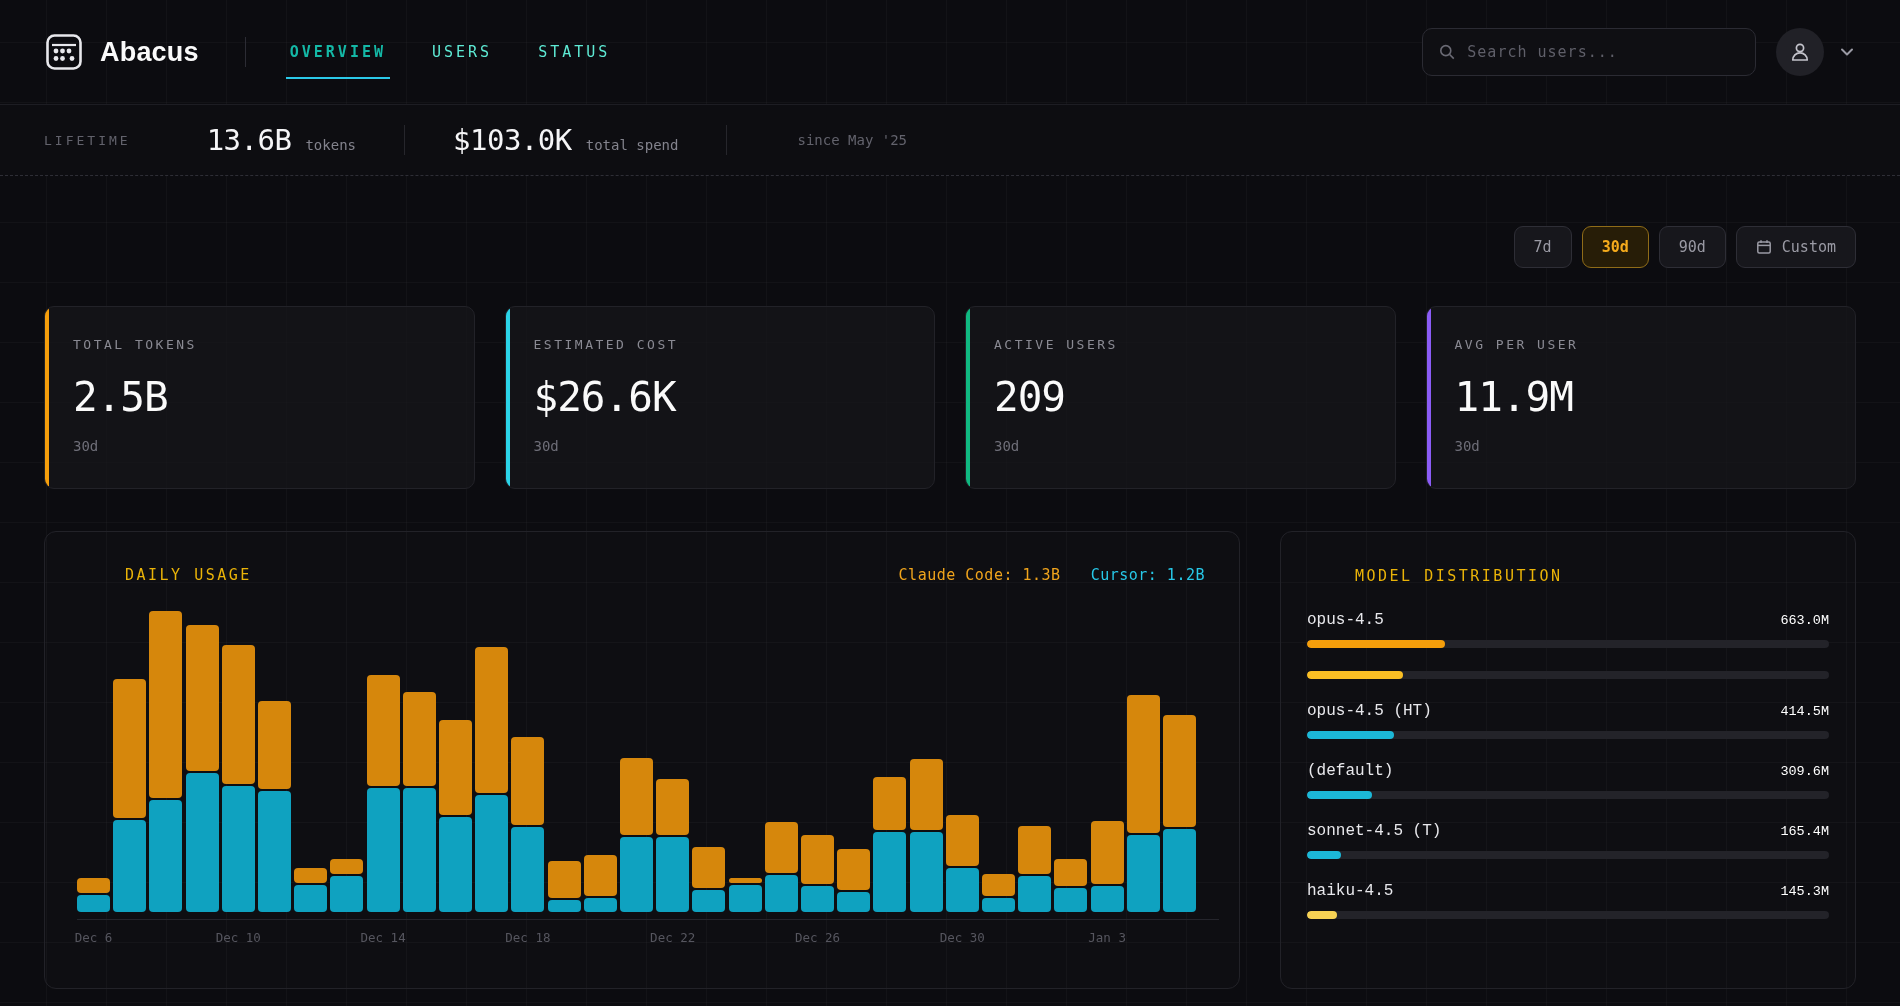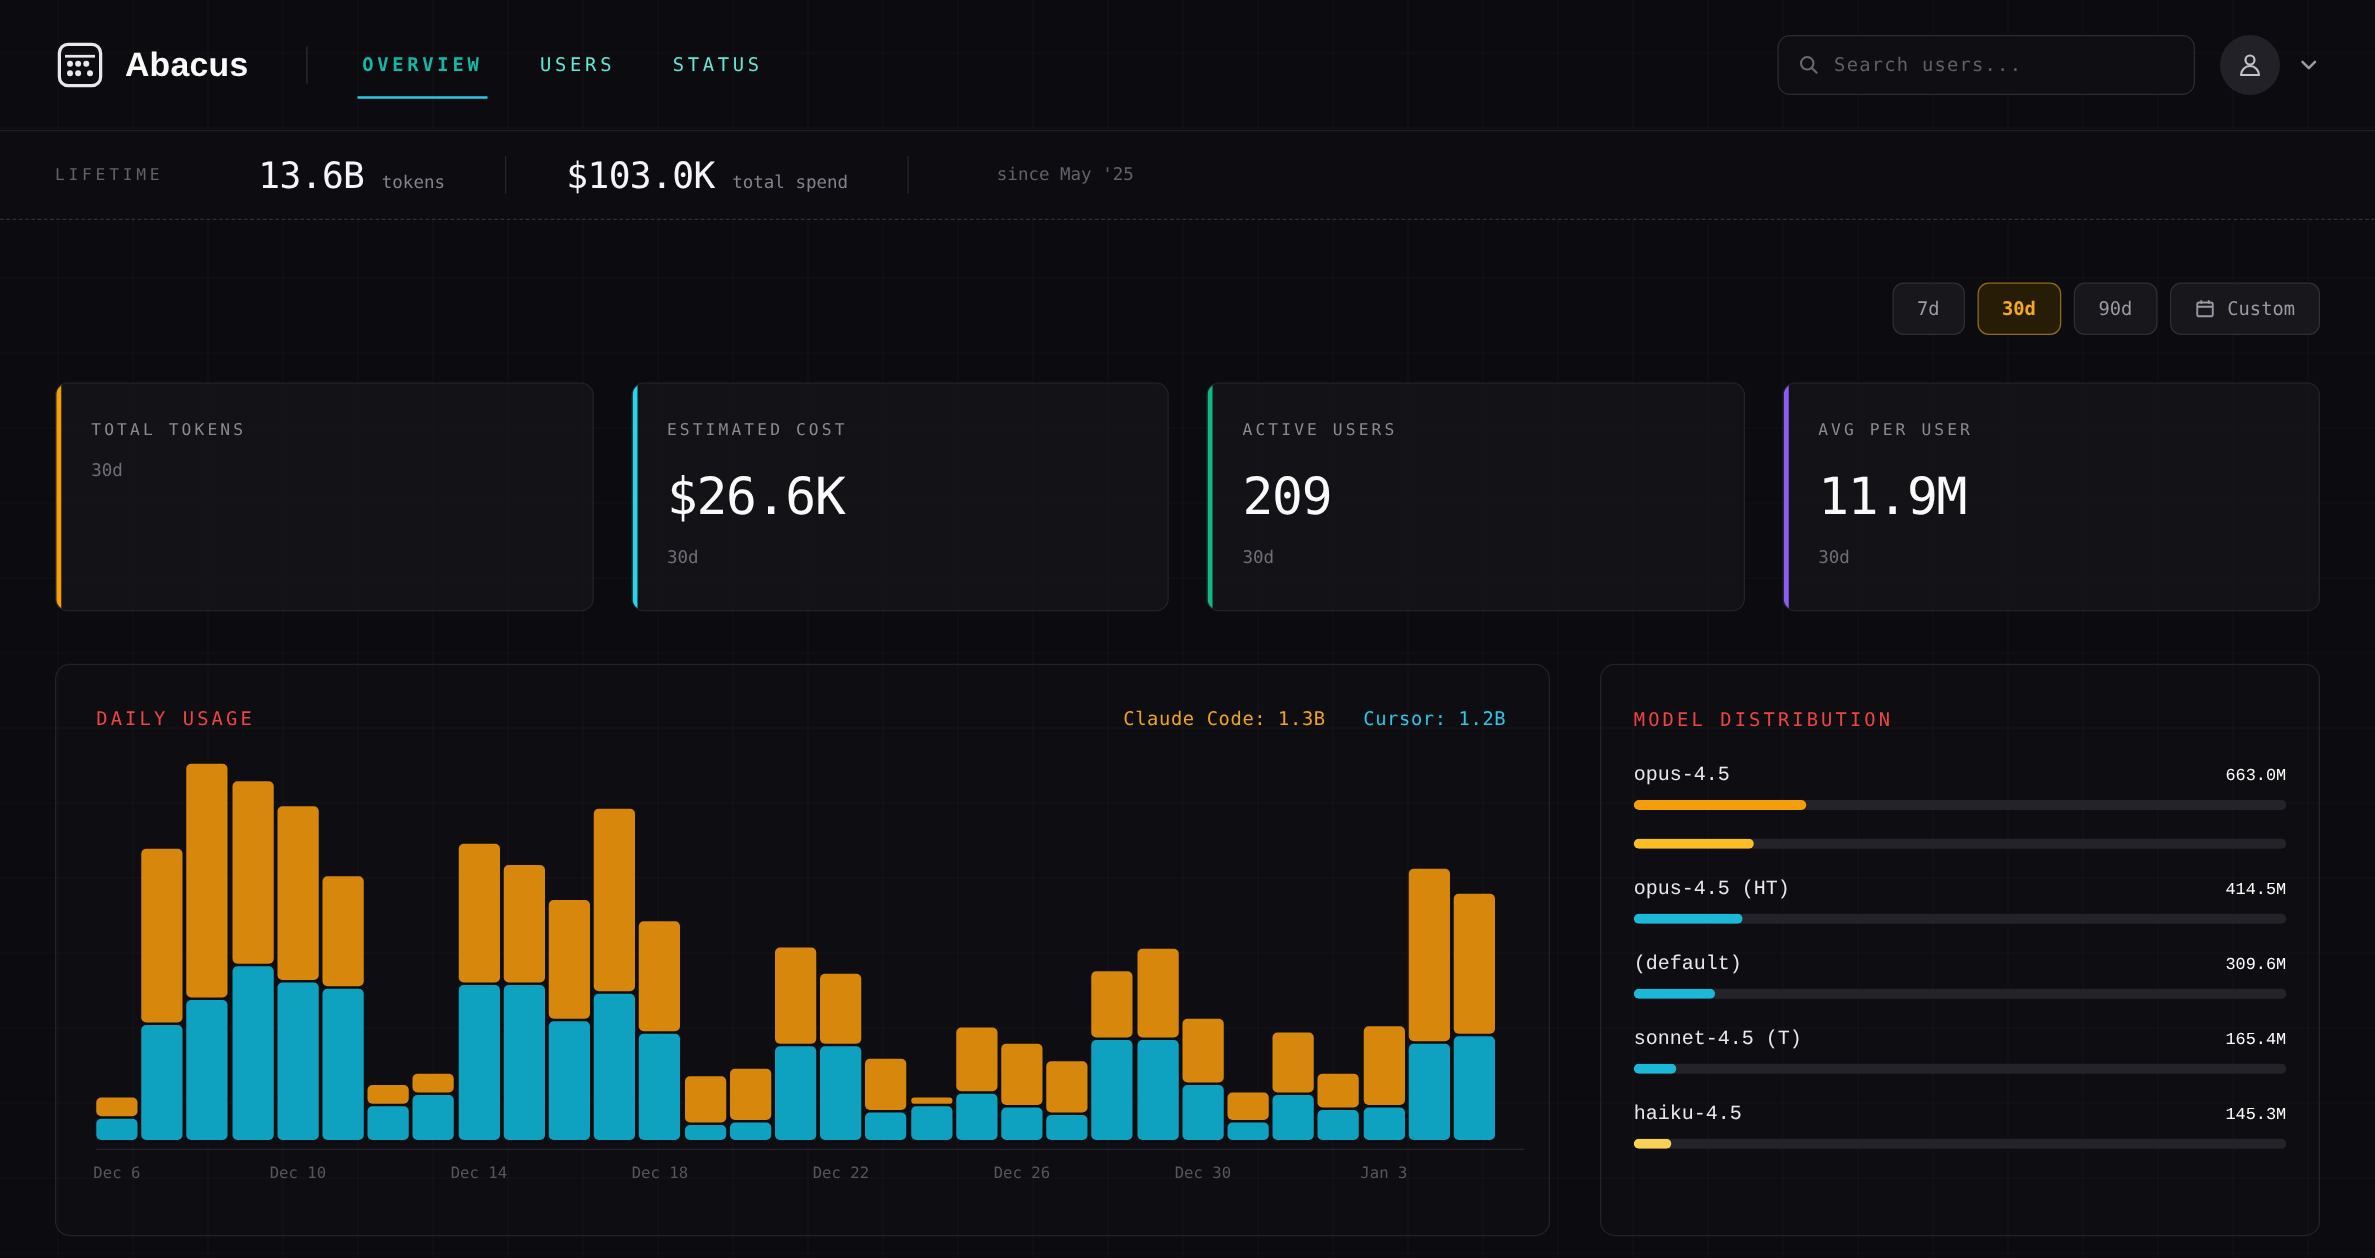--- a/index.html
+++ b/index.html
@@ -58,21 +58,21 @@
   .cards { margin:38px 44px 0; display:grid; grid-template-columns:repeat(4,1fr); gap:30px; position:relative; }
   .card { height:183px; border:1px solid #222228; border-radius:10px; background:rgba(22,22,27,0.72); position:relative; padding:30px 28px 0; overflow:hidden; }
   .card-accent { position:absolute; left:0; top:0; bottom:0; width:4px; }
   .card-label { font-size:13px; letter-spacing:2.5px; color:#8a8a93; }
   .card-value { font-size:41px; color:#fafafa; letter-spacing:-1px; margin-top:21px; }
   .card-period { font-size:14px; color:#6e6e78; margin-top:17px; }
 
   
   .main { margin:42px 44px 0; display:flex; gap:40px; position:relative; }
   .panel { border:1px solid #222228; border-radius:12px; background:rgba(255,255,255,0.012); height:458px; position:relative; }
-  .panel-title { font-size:15px; letter-spacing:2.5px; color:#ef4444; }
+  .panel-title { font-size:15px; letter-spacing:2.5px; color:#eab308;margin-left:48px; }
   .chart-panel { flex:1; padding:34px 20px 0 32px; }
   .chart-head { display:flex; justify-content:space-between; align-items:center; padding-right:14px; }
   .legend { display:flex; gap:30px; font-size:15px; letter-spacing:0.5px; }
   .plot { position:absolute; left:32px; right:20px; bottom:76px; height:316px; }
   .bar-col { position:absolute; bottom:0; display:flex; flex-direction:column-reverse; gap:2px; }
   .seg { width:100%; border-radius:4px; }
   .axis-line { position:absolute; left:32px; right:20px; bottom:68px; height:1px; background:#25252c; }
   .xlabels { position:absolute; left:32px; right:20px; bottom:40px; height:18px; }
   .xlabel { position:absolute; transform:translateX(-50%); font-size:12.5px; color:#56565f; white-space:nowrap; }
 
@@ -165,20 +165,21 @@
       <line x1="11" y1="1.2" x2="11" y2="4" stroke="#9a9aa4" stroke-width="1.5"></line>
     </svg>
     <span>Custom</span>
   </button>
 </div>
 
 <div class="cards">
   <div class="card">
     <div class="card-accent" style="background: rgb(245, 158, 11);"></div>
     <div class="card-label">TOTAL TOKENS</div>
+    <div class="card-value">2.5B</div>
     <div class="card-period">30d</div>
   </div>
   <div class="card">
     <div class="card-accent" style="background: rgb(43, 212, 232);"></div>
     <div class="card-label">ESTIMATED COST</div>
     <div class="card-value">$26.6K</div>
     <div class="card-period">30d</div>
   </div>
   <div class="card">
     <div class="card-accent" style="background: rgb(16, 185, 129);"></div>

